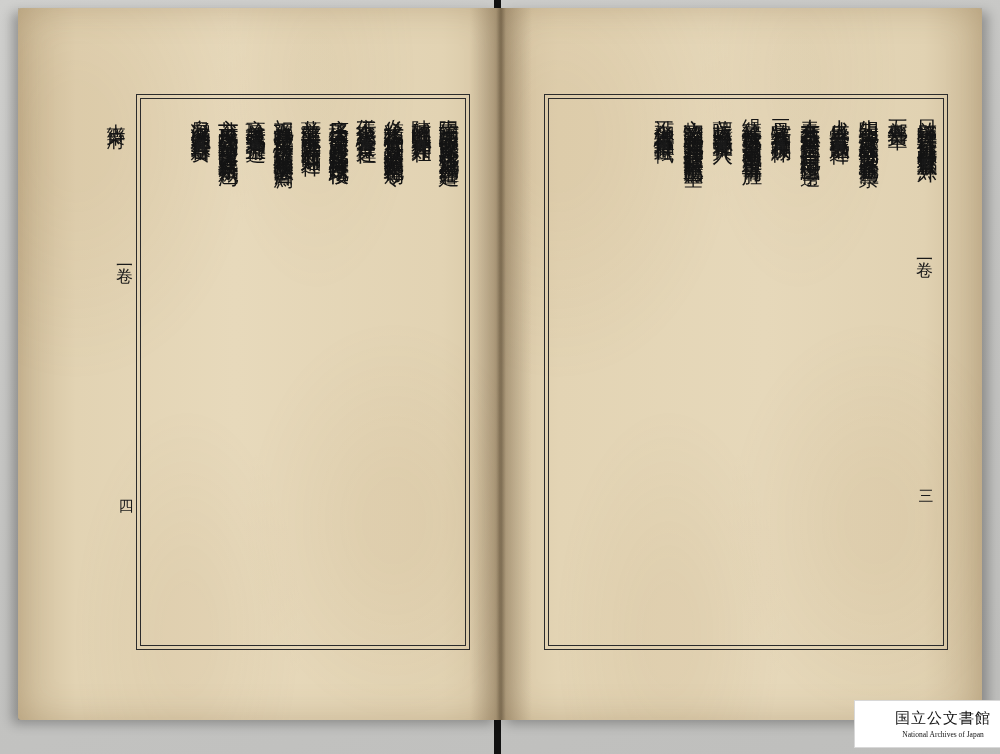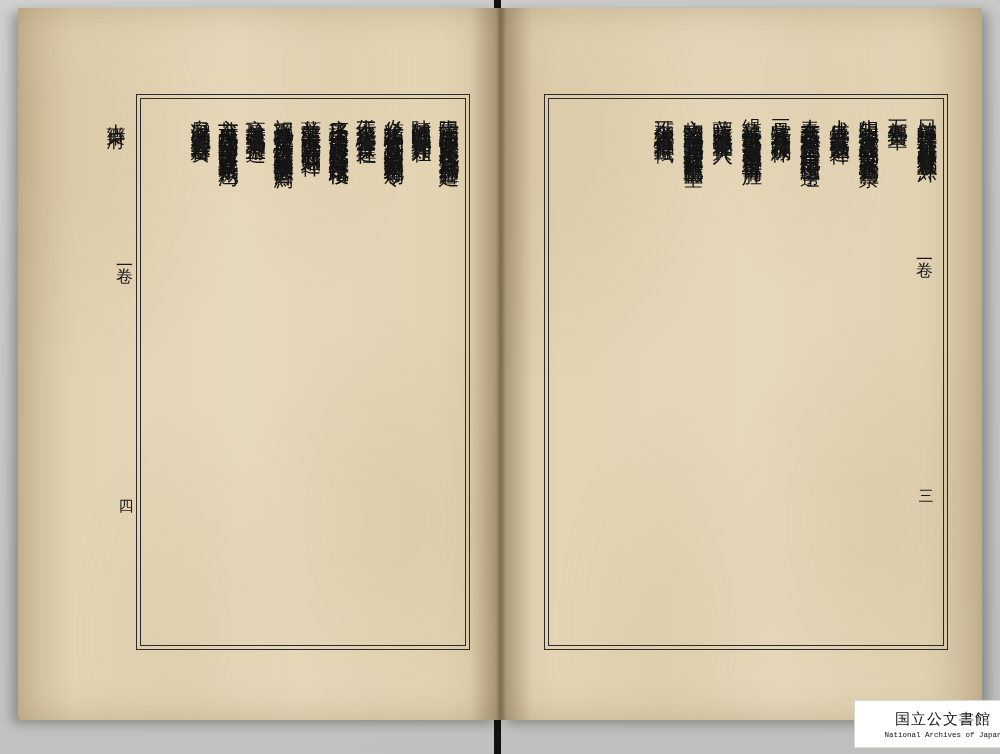--- a/index.html
+++ b/index.html
@@ -59,21 +59,21 @@
   
   .titlestrip{position:absolute;left:86px;top:100px;width:30px;height:470px;}
   .titlestrip .t{writing-mode:vertical-rl;text-orientation:upright;
        font-size:19px;letter-spacing:3px;color:#161616;}
 
   
   .logo{position:absolute;right:8px;bottom:6px;width:176px;height:46px;
         background:#ffffff;border:1px solid #d8d8d8;
         display:flex;flex-direction:column;align-items:center;justify-content:center;}
   .logo .jp{font-family:"DejaVu Sans",sans-serif;font-size:15px;color:#111;letter-spacing:1px;}
-  .logo .en{font-family:Liberation Mono, monospace;font-size:7.5px;color:#111;margin-top:2px;}
+  .logo .en{font-family:Liberation Serif, serif;font-size:7.5px;color:#111;margin-top:2px;}
 
   
   .marker{position:absolute;left:494px;width:7px;background:#111;}
 </style>
 </head>
 <body>
 
 <div id="stage">
 
   <div class="marker" style="top:0;height:30px;"></div>

